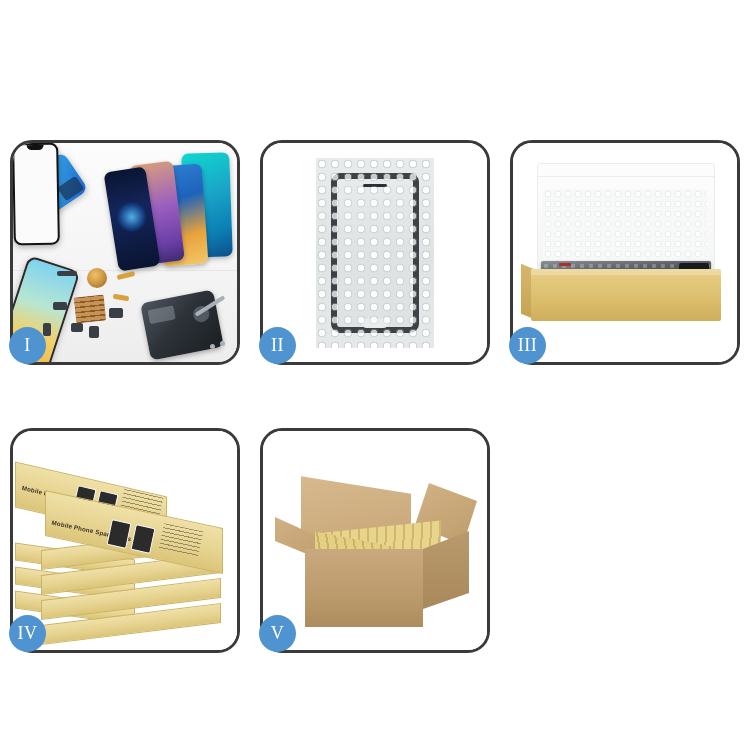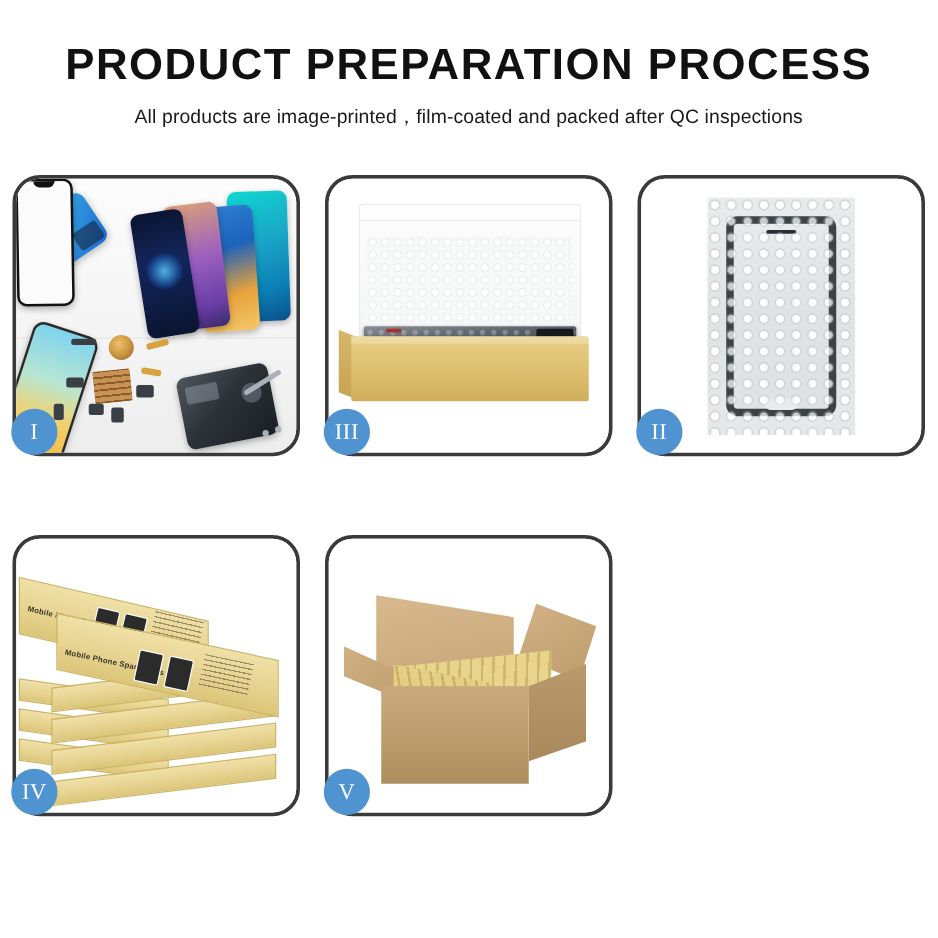--- a/index.html
+++ b/index.html
@@ -312,24 +312,20 @@
   .p6 .tape3{
     position:absolute;left:62px;top:136px;width:12px;height:18px;
     background:rgba(180,150,112,.5);transform:skewY(26deg);
   }
 </style>
 </head>
 <body>
 
 <div class="page">
 
-  <div class="header">
-    <div class="title">PRODUCT PREPARATION PROCESS</div>
-    <div class="subtitle">All products are image-printed，film-coated and packed after QC inspections</div>
-  </div>
 
   <div class="grid">
 
     <div class="panel">
       <div class="panel-inner p1">
         <div class="shelf"></div>
         <div class="screen-blue"></div>
         <div class="ph ph-teal"></div>
         <div class="ph ph-blue"></div>
         <div class="ph ph-purple"></div>
@@ -350,42 +346,42 @@
         <div class="bit" style="left:96px;bottom:44px;width:14px;height:10px;"></div>
         <div class="bit" style="left:30px;bottom:26px;width:8px;height:13px;"></div>
         <div class="bit silver" style="right:10px;bottom:54px;width:34px;height:4px;transform:rotate(-32deg);"></div>
         <div class="bit silver" style="right:12px;bottom:16px;width:5px;height:5px;border-radius:50%;"></div>
         <div class="bit silver" style="right:22px;bottom:13px;width:5px;height:5px;border-radius:50%;"></div>
       </div>
       <div class="badge">I</div>
     </div>
 
     <div class="panel">
+      <div class="panel-inner p2">
+        <div class="wrap">
+          <div class="glass">
+            <div class="speaker"></div>
+          </div>
+          <div class="bubbles"></div>
+        </div>
+      </div>
+      <div class="badge">II</div>
+    </div>
+
+    <div class="panel">
       <div class="panel-inner p3">
         <div class="lid"></div>
         <div class="foam"></div>
         <div class="box-left"></div>
         <div class="item"></div>
         <div class="item-dark"></div>
         <div class="red"></div>
         <div class="box-base"></div>
       </div>
       <div class="badge">III</div>
-    </div>
-
-    <div class="panel">
-      <div class="panel-inner p2">
-        <div class="wrap">
-          <div class="glass">
-            <div class="speaker"></div>
-          </div>
-          <div class="bubbles"></div>
-        </div>
-      </div>
-      <div class="badge">II</div>
     </div>
 
     <div class="panel">
       <div class="panel-inner p4">
 
         <div class="ybox" style="left:2px;top:120px;width:118px;height:16px;transform:skewY(8deg);"></div>
         <div class="ybox" style="left:2px;top:144px;width:118px;height:16px;transform:skewY(8deg);"></div>
         <div class="ybox" style="left:2px;top:168px;width:118px;height:16px;transform:skewY(8deg);"></div>
 
         <div class="ybox" style="left:28px;top:108px;width:178px;height:18px;transform:skewY(-7deg);"></div>

